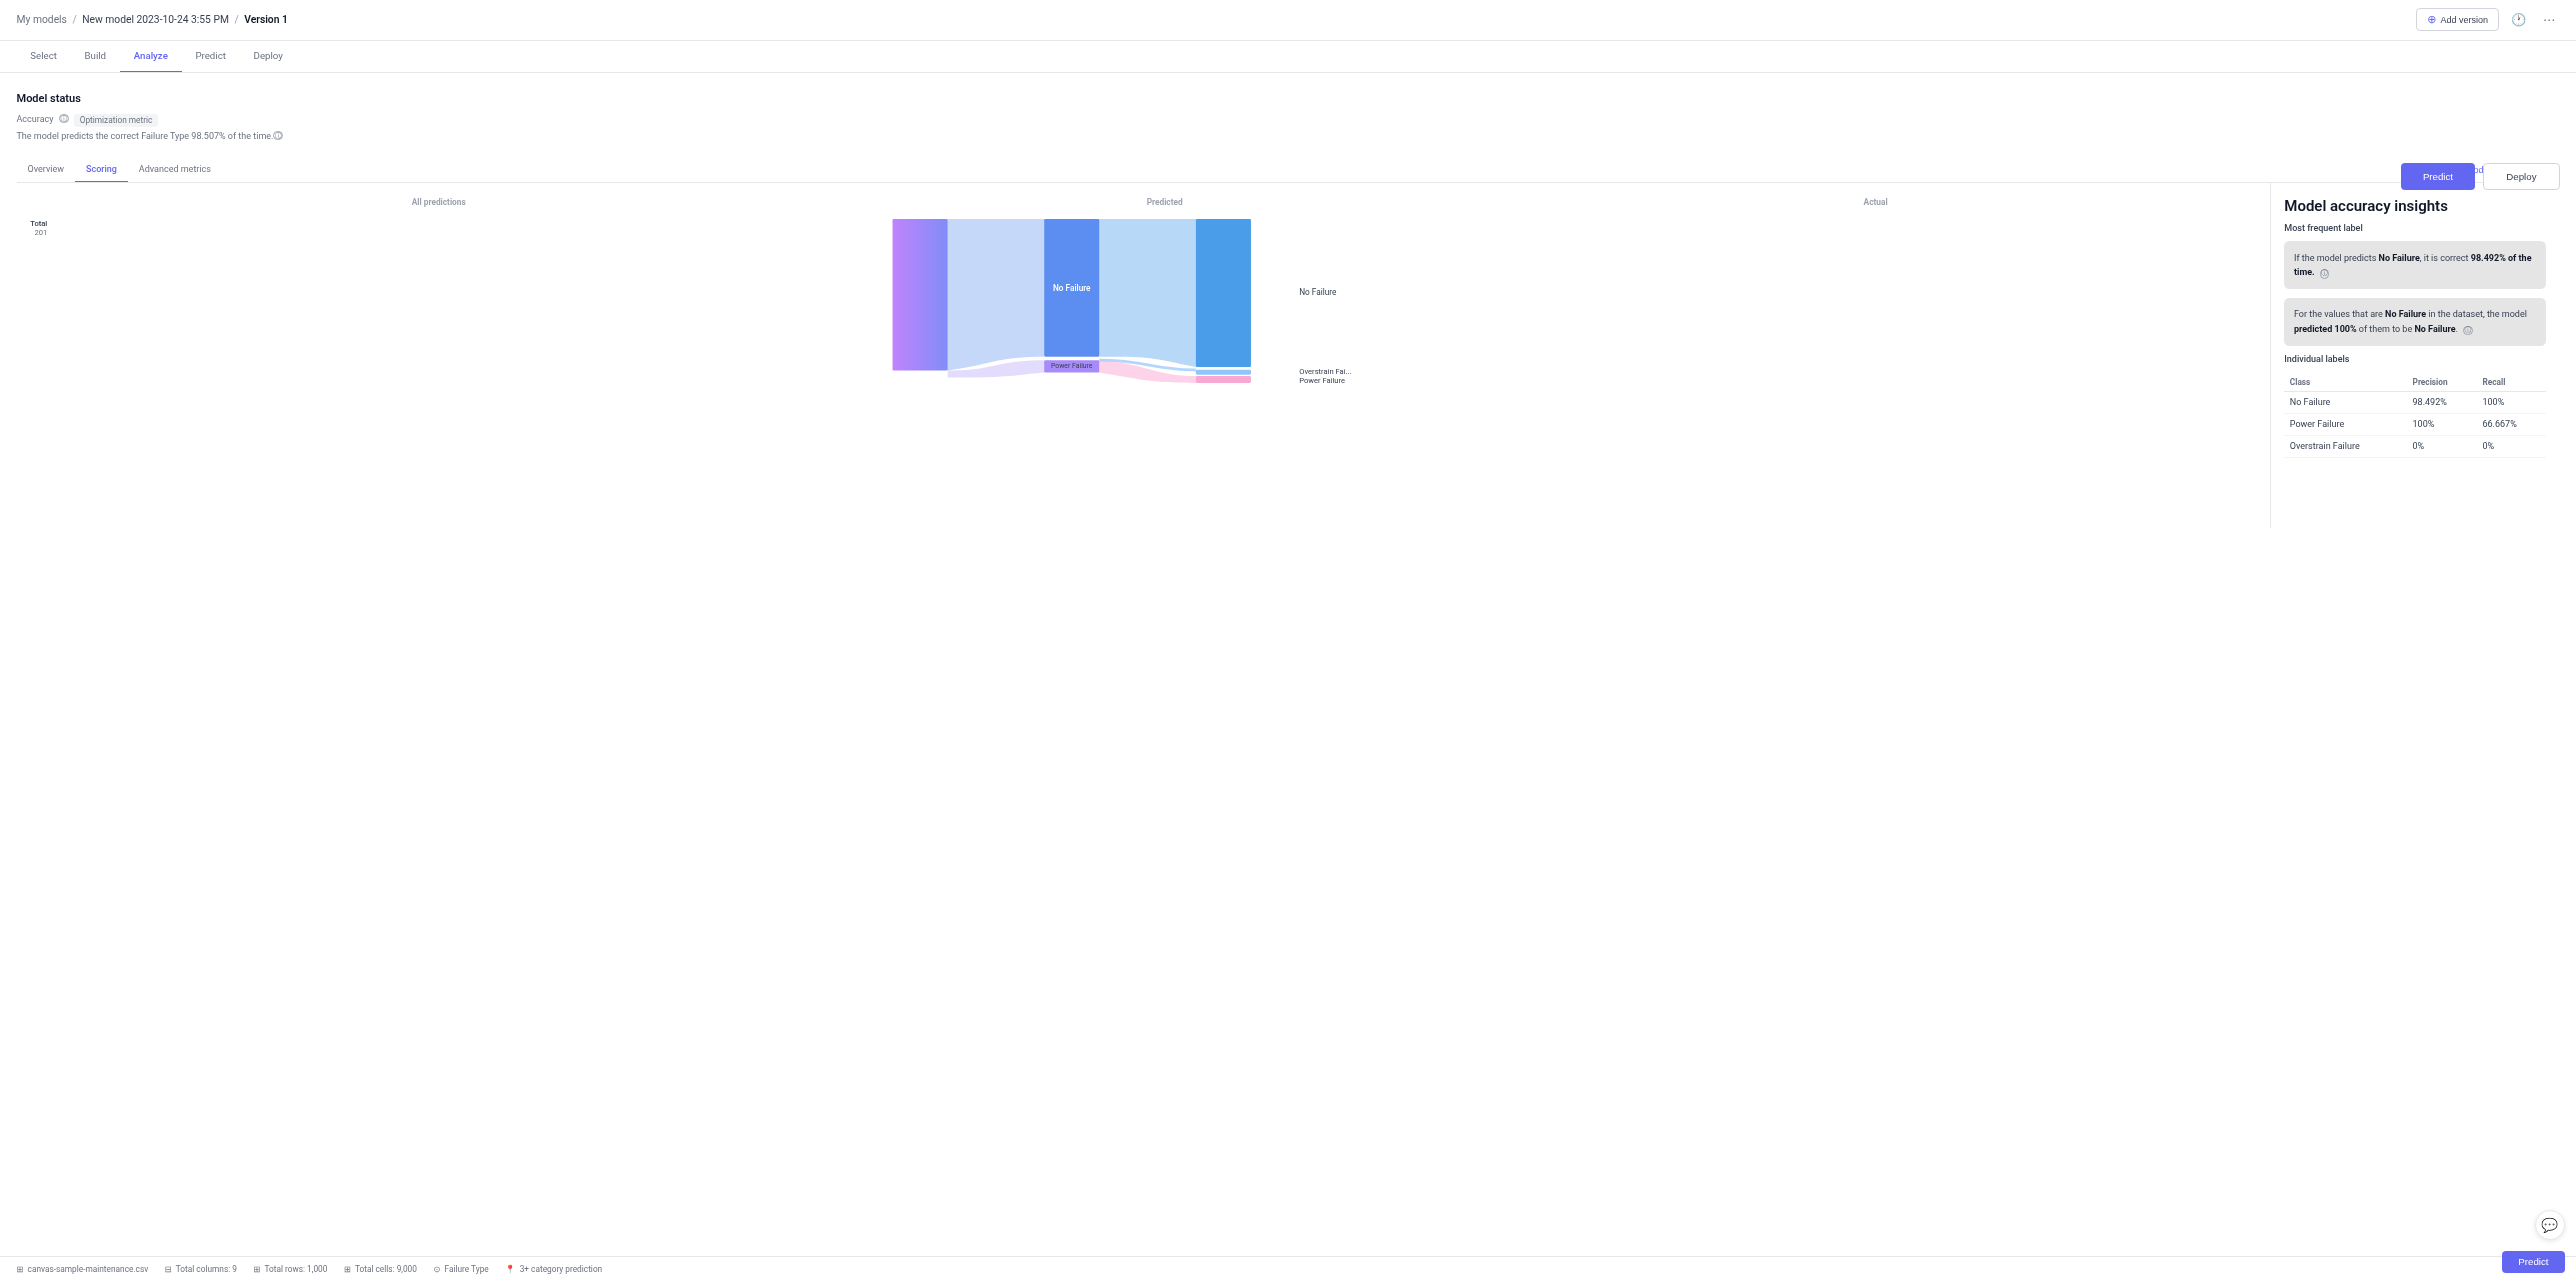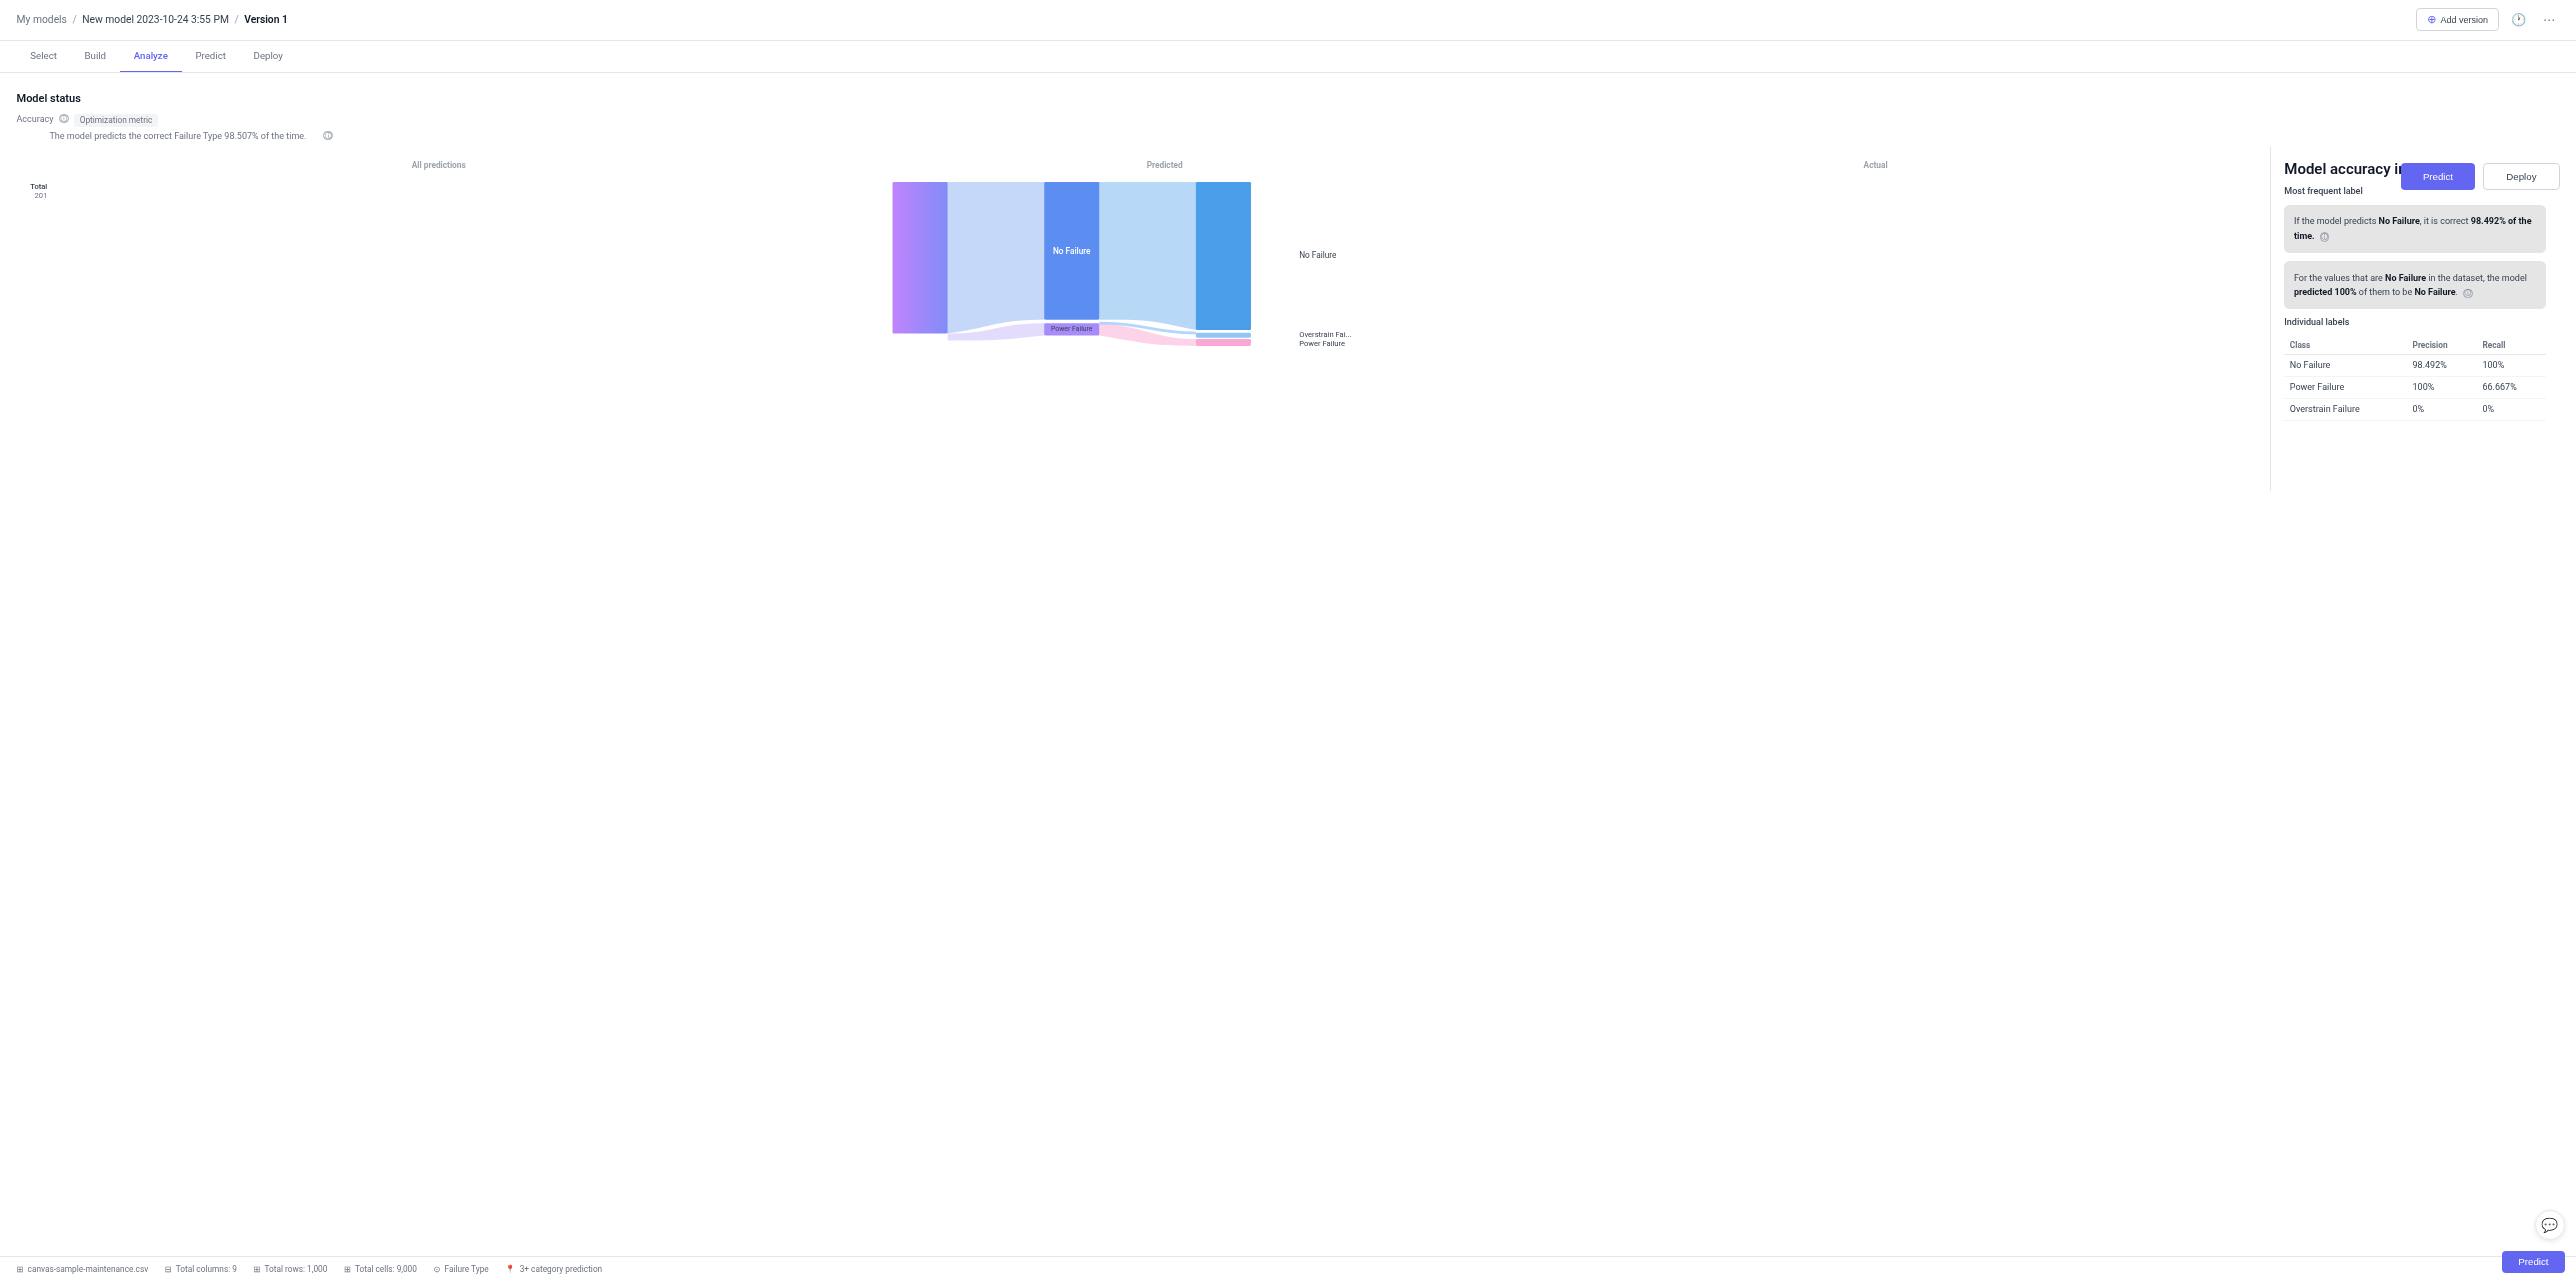--- a/index.html
+++ b/index.html
@@ -20,21 +20,21 @@
     
     .main { display: flex; flex-direction: column; padding: 13.8px 16.5px 0; }
     
     
     .model-status-title { font-size: 11px; font-weight: 600; margin-bottom: 8.3px; color: #111827; }
     .accuracy-row { display: flex; align-items: flex-start; gap: 5.5px; margin-bottom: 4.1px; }
     .accuracy-label { font-size: 9px; color: #6b7280; }
     .info-icon { width: 9.7px; height: 9.7px; border-radius: 50%; border: 0.7px solid #9ca3af; display: inline-flex; align-items: center; justify-content: center; font-size: 6.9px; color: #6b7280; cursor: pointer; }
     .opt-badge { background: #f3f4f6; border-radius: 2.8px; padding: 1.4px 5.5px; font-size: 8.3px; color: #6b7280; }
     .accuracy-value { font-size: 22px; font-weight: 700; color: #111827; margin-bottom: 4.1px; }
-    .accuracy-desc { font-size: 9px; color: #6b7280; display: flex; align-items: center; gap: 17px; margin-left: 33px; }
+    .accuracy-desc { font-size: 9px; color: #6b7280; display: flex; align-items: center; gap: 0; }
     
     
     .action-buttons { display: flex; gap: 8.3px; position: absolute; right: 16.5px; top: 90px; }
     .btn-predict { background: #6366f1; color: #fff; border: none; border-radius: 4.1px; padding: 6.9px 22px; font-size: 9.7px; font-weight: 500; cursor: pointer; }
     .btn-deploy { background: #fff; color: #374151; border: 0.7px solid #d1d5db; border-radius: 4.1px; padding: 6.9px 22px; font-size: 9.7px; font-weight: 500; cursor: pointer; }
     
     
     .sub-tabs-row { display: flex; align-items: center; justify-content: space-between; border-bottom: 0.7px solid #e5e7eb; margin-top: 11px; }
     .sub-tabs { display: flex; }
     .sub-tab { padding: 6.9px 11px; font-size: 9px; cursor: pointer; color: #6b7280; border-bottom: 1.4px solid transparent; }
@@ -125,20 +125,32 @@
       <span>The model predicts the correct Failure Type 98.507% of the time.</span>
       <span class="info-icon">ⓘ</span>
     </div>
   </div>
 
   <div class="action-buttons">
     <button class="btn-predict">Predict</button>
     <button class="btn-deploy">Deploy</button>
   </div>
 
+  <div class="sub-tabs-row">
+    <div class="sub-tabs">
+      <div class="sub-tab">Overview</div>
+      <div class="sub-tab active">Scoring</div>
+      <div class="sub-tab">Advanced metrics</div>
+    </div>
+    <button class="model-leaderboard-btn">
+      <span class="bar-icon">📊</span>
+      <span>Model leaderboard</span>
+      <span class="chevron-icon">∧</span>
+    </button>
+  </div>
 
   <div class="content-area">
 
     <div class="chart-area">
 
       <div class="chart-labels-row">
         <span class="chart-label">All predictions</span>
         <span class="chart-label">Predicted</span>
         <span class="chart-label">Actual</span>
       </div>

